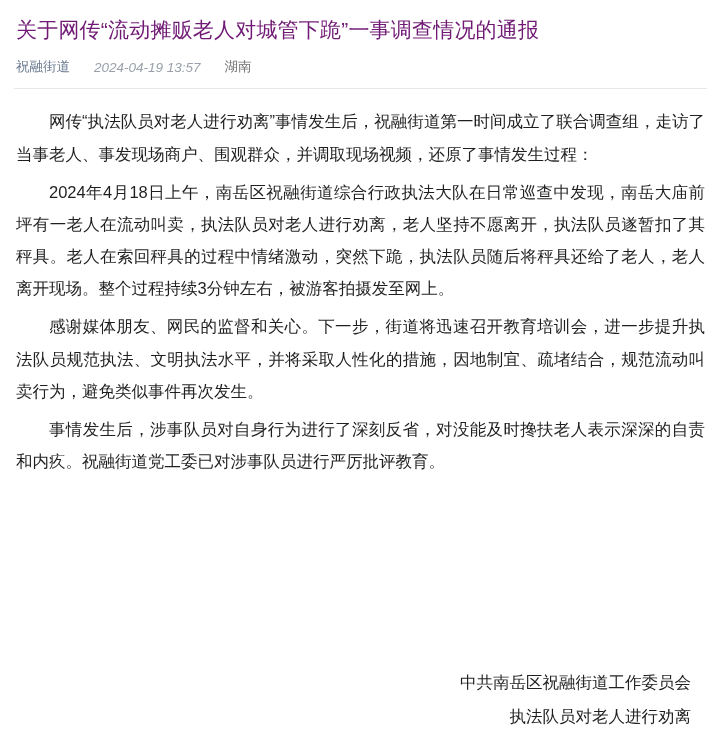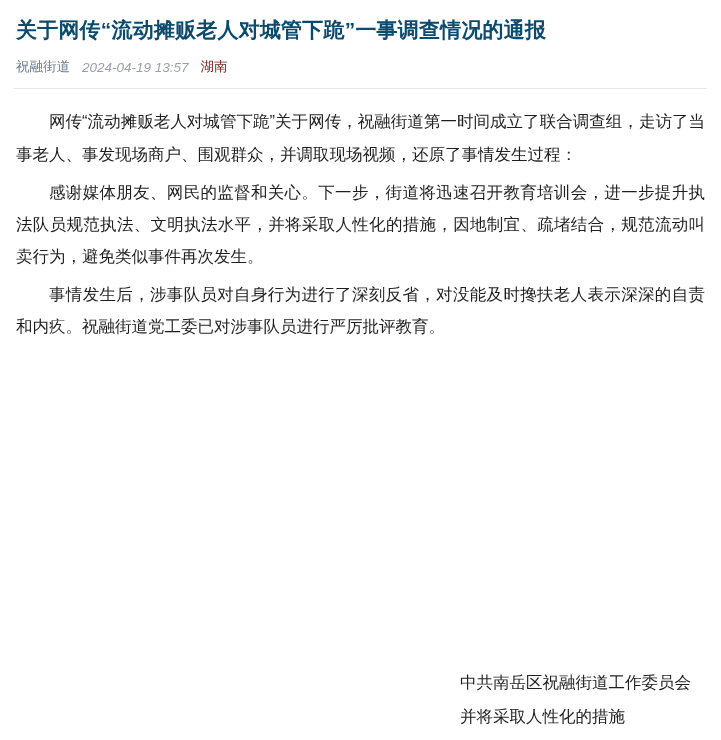--- a/index.html
+++ b/index.html
@@ -16,44 +16,44 @@
   }
   .page {
     width: 721px;
     height: 740px;
     box-sizing: border-box;
     padding: 0 14px;
     position: relative;
   }
   .article-title {
     font-size: 21px;
-    font-weight: bold;
-    color: #0c4a6e;
+    font-weight: normal;
+    color: #701a75;
     letter-spacing: 0.2px;
     line-height: 1.35;
     margin: 16px 0 0 0;
     padding: 0 2px;
   }
   .meta-row {
     margin-top: 14px;
     padding: 0 2px;
     display: flex;
     align-items: center;
-    gap: 12px;
+    gap: 24px;
     font-size: 13.5px;
   }
   .meta-source {
     color: #6b7b92;
   }
   .meta-time {
     color: #9aa1ab;
     font-style: italic;
   }
   .meta-location {
-    color: #7f1d1d;
+    color: #737373;
   }
   .divider {
     margin-top: 12px;
     height: 1px;
     background: #e8e8e8;
     width: 100%;
   }
   .body-content {
     margin-top: 16px;
     padding: 0 2px;
@@ -64,21 +64,21 @@
     color: #1f1f1f;
     text-align: justify;
     text-justify: inter-ideograph;
     margin: 0 0 6px 0;
     text-indent: 2em;
   }
   .signature {
     position: absolute;
     right: 30px;
     bottom: 22px;
-    text-align: left;
+    text-align: right;
   }
   .sig-line {
     font-size: 16.5px;
     line-height: 2.05;
     color: #1f1f1f;
   }
 </style>
 </head>
 <body>
 
@@ -88,23 +88,24 @@
 
   <div class="meta-row">
     <span class="meta-source">祝融街道</span>
     <span class="meta-time">2024-04-19 13:57</span>
     <span class="meta-location">湖南</span>
   </div>
 
   <div class="divider"></div>
 
   <div class="body-content">
-    <p class="para">网传“流动摊贩老人对城管下跪”关于网传，祝融街道第一时间成立了联合调查组，走访了当事老人、事发现场商户、围观群众，并调取现场视频，还原了事情发生过程：</p>
+    <p class="para">网传“执法队员对老人进行劝离”事情发生后，祝融街道第一时间成立了联合调查组，走访了当事老人、事发现场商户、围观群众，并调取现场视频，还原了事情发生过程：</p>
+    <p class="para">2024年4月18日上午，南岳区祝融街道综合行政执法大队在日常巡查中发现，南岳大庙前坪有一老人在流动叫卖，执法队员对老人进行劝离，老人坚持不愿离开，执法队员遂暂扣了其秤具。老人在索回秤具的过程中情绪激动，突然下跪，执法队员随后将秤具还给了老人，老人离开现场。整个过程持续3分钟左右，被游客拍摄发至网上。</p>
     <p class="para">感谢媒体朋友、网民的监督和关心。下一步，街道将迅速召开教育培训会，进一步提升执法队员规范执法、文明执法水平，并将采取人性化的措施，因地制宜、疏堵结合，规范流动叫卖行为，避免类似事件再次发生。</p>
     <p class="para">事情发生后，涉事队员对自身行为进行了深刻反省，对没能及时搀扶老人表示深深的自责和内疚。祝融街道党工委已对涉事队员进行严厉批评教育。</p>
   </div>
 
   <div class="signature">
     <div class="sig-line">中共南岳区祝融街道工作委员会</div>
-    <div class="sig-line">并将采取人性化的措施</div>
+    <div class="sig-line">执法队员对老人进行劝离</div>
   </div>
 
 </div>
 
 </body></html>

